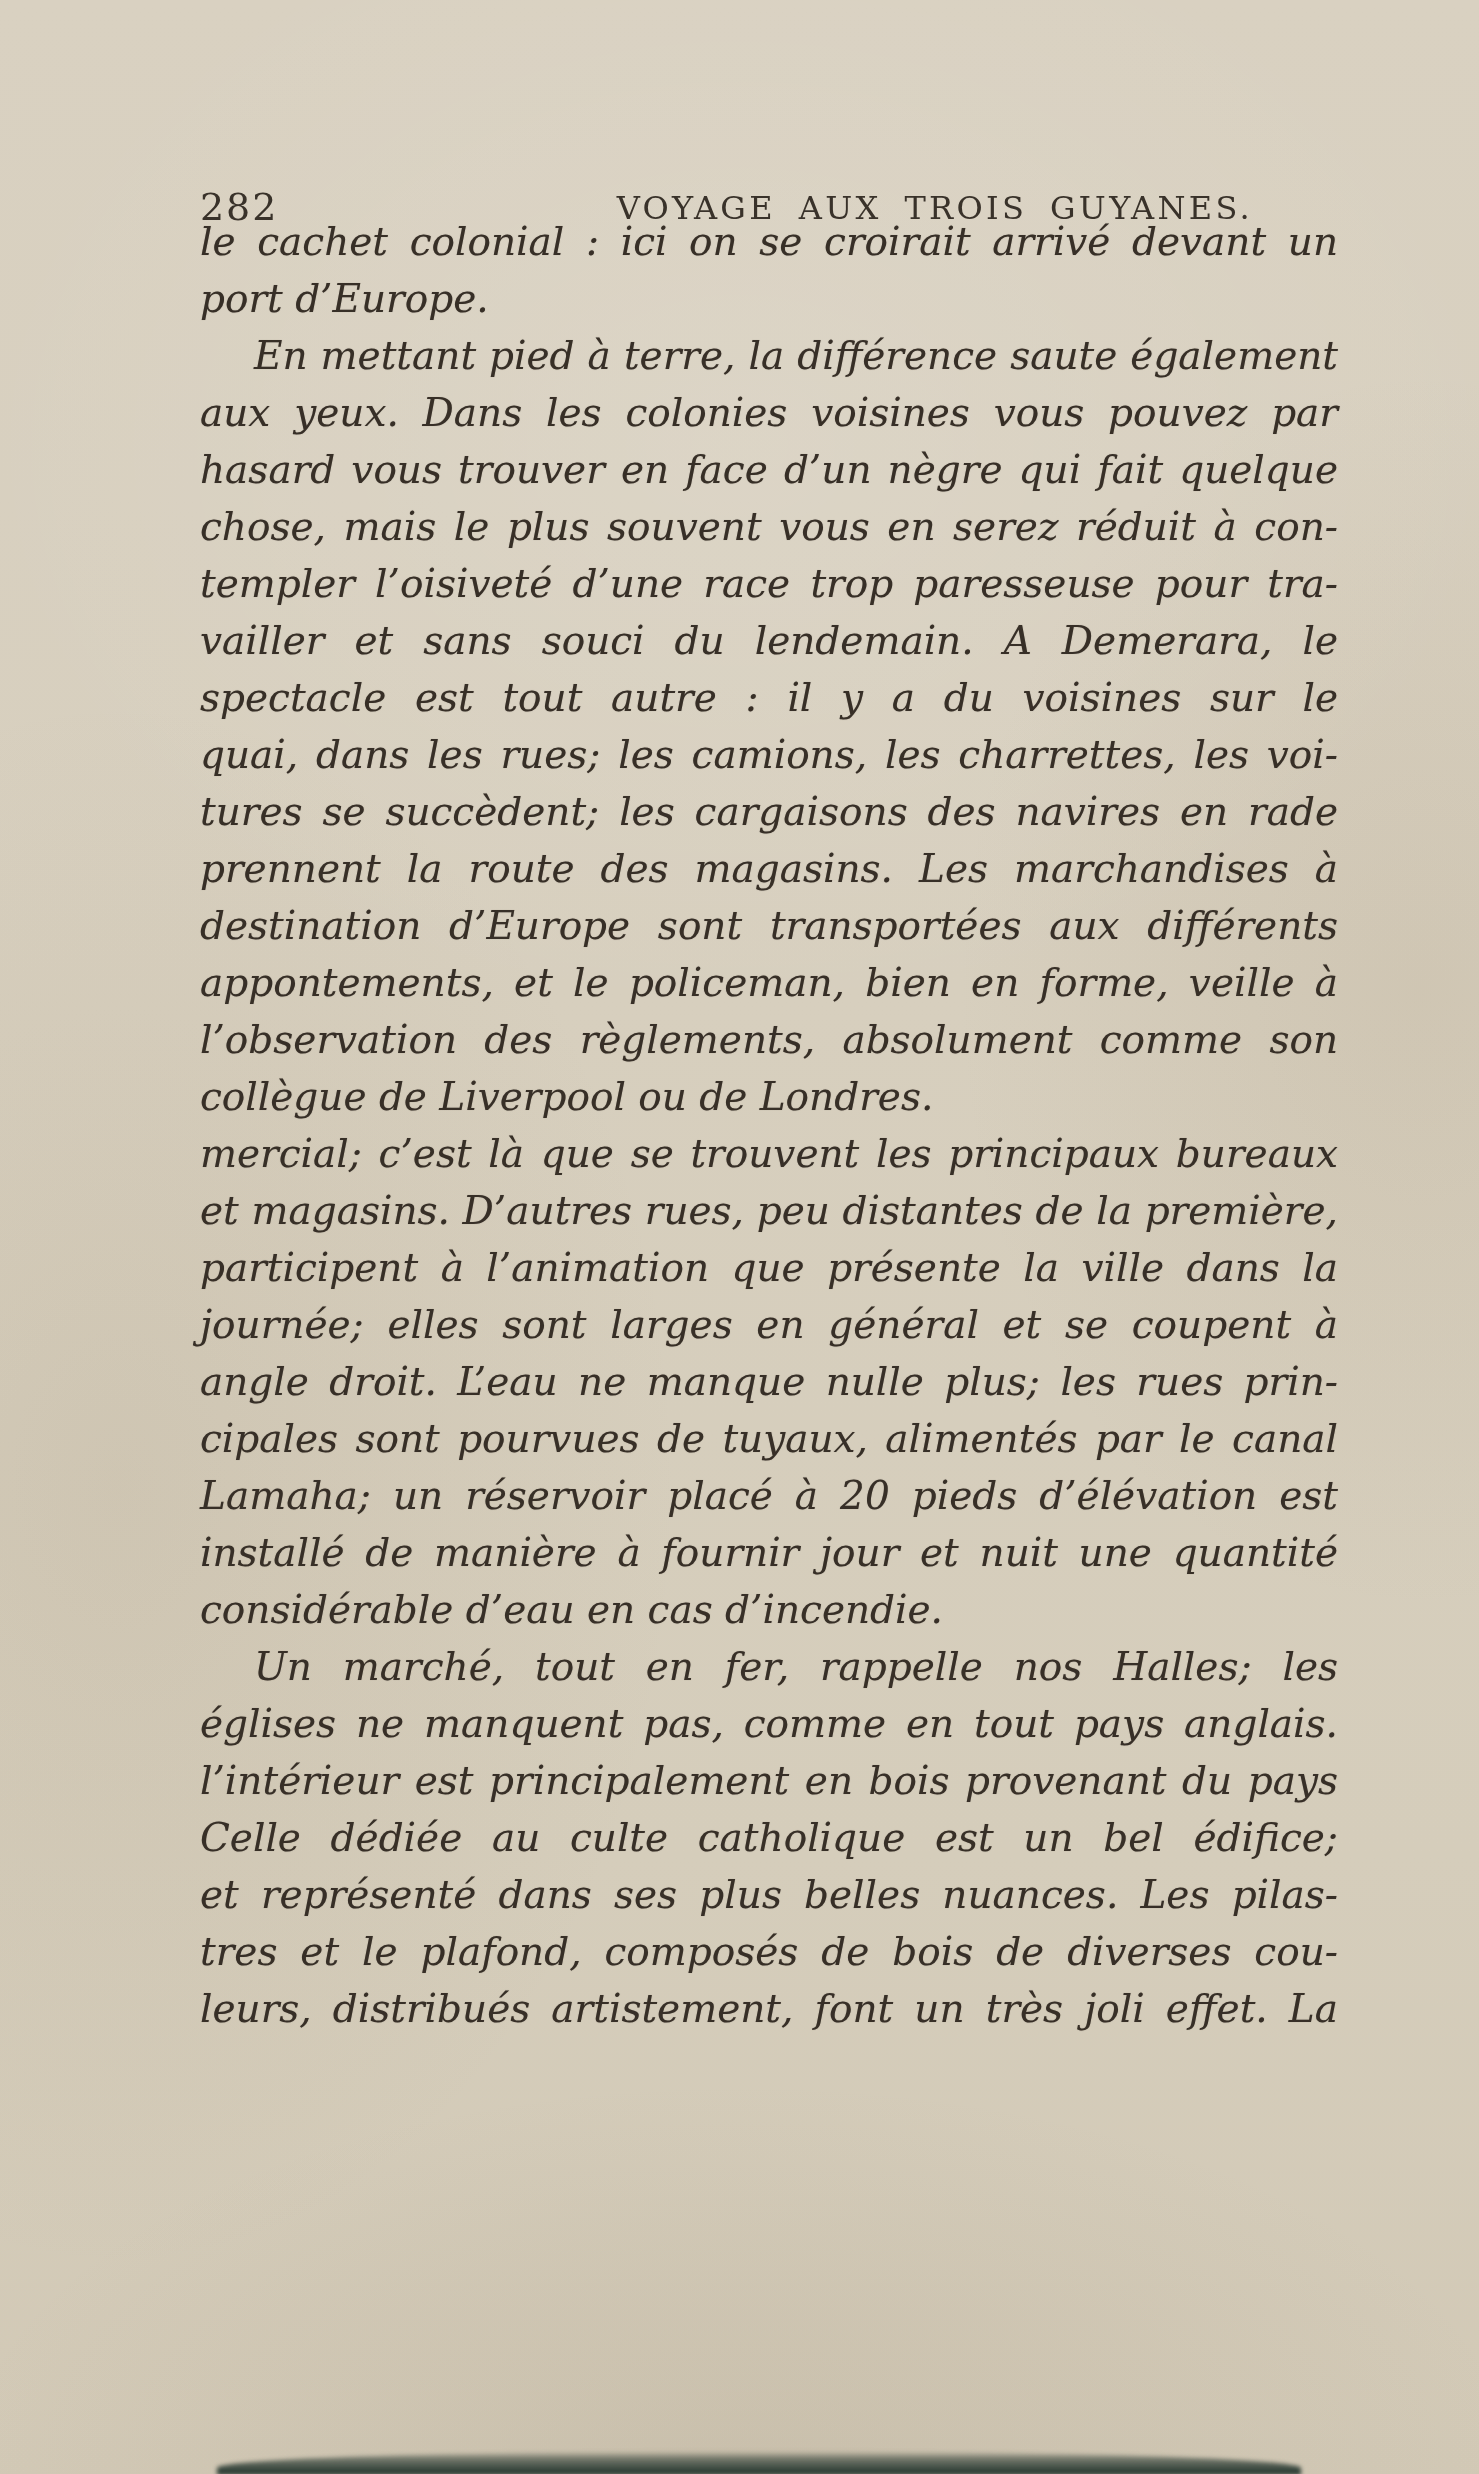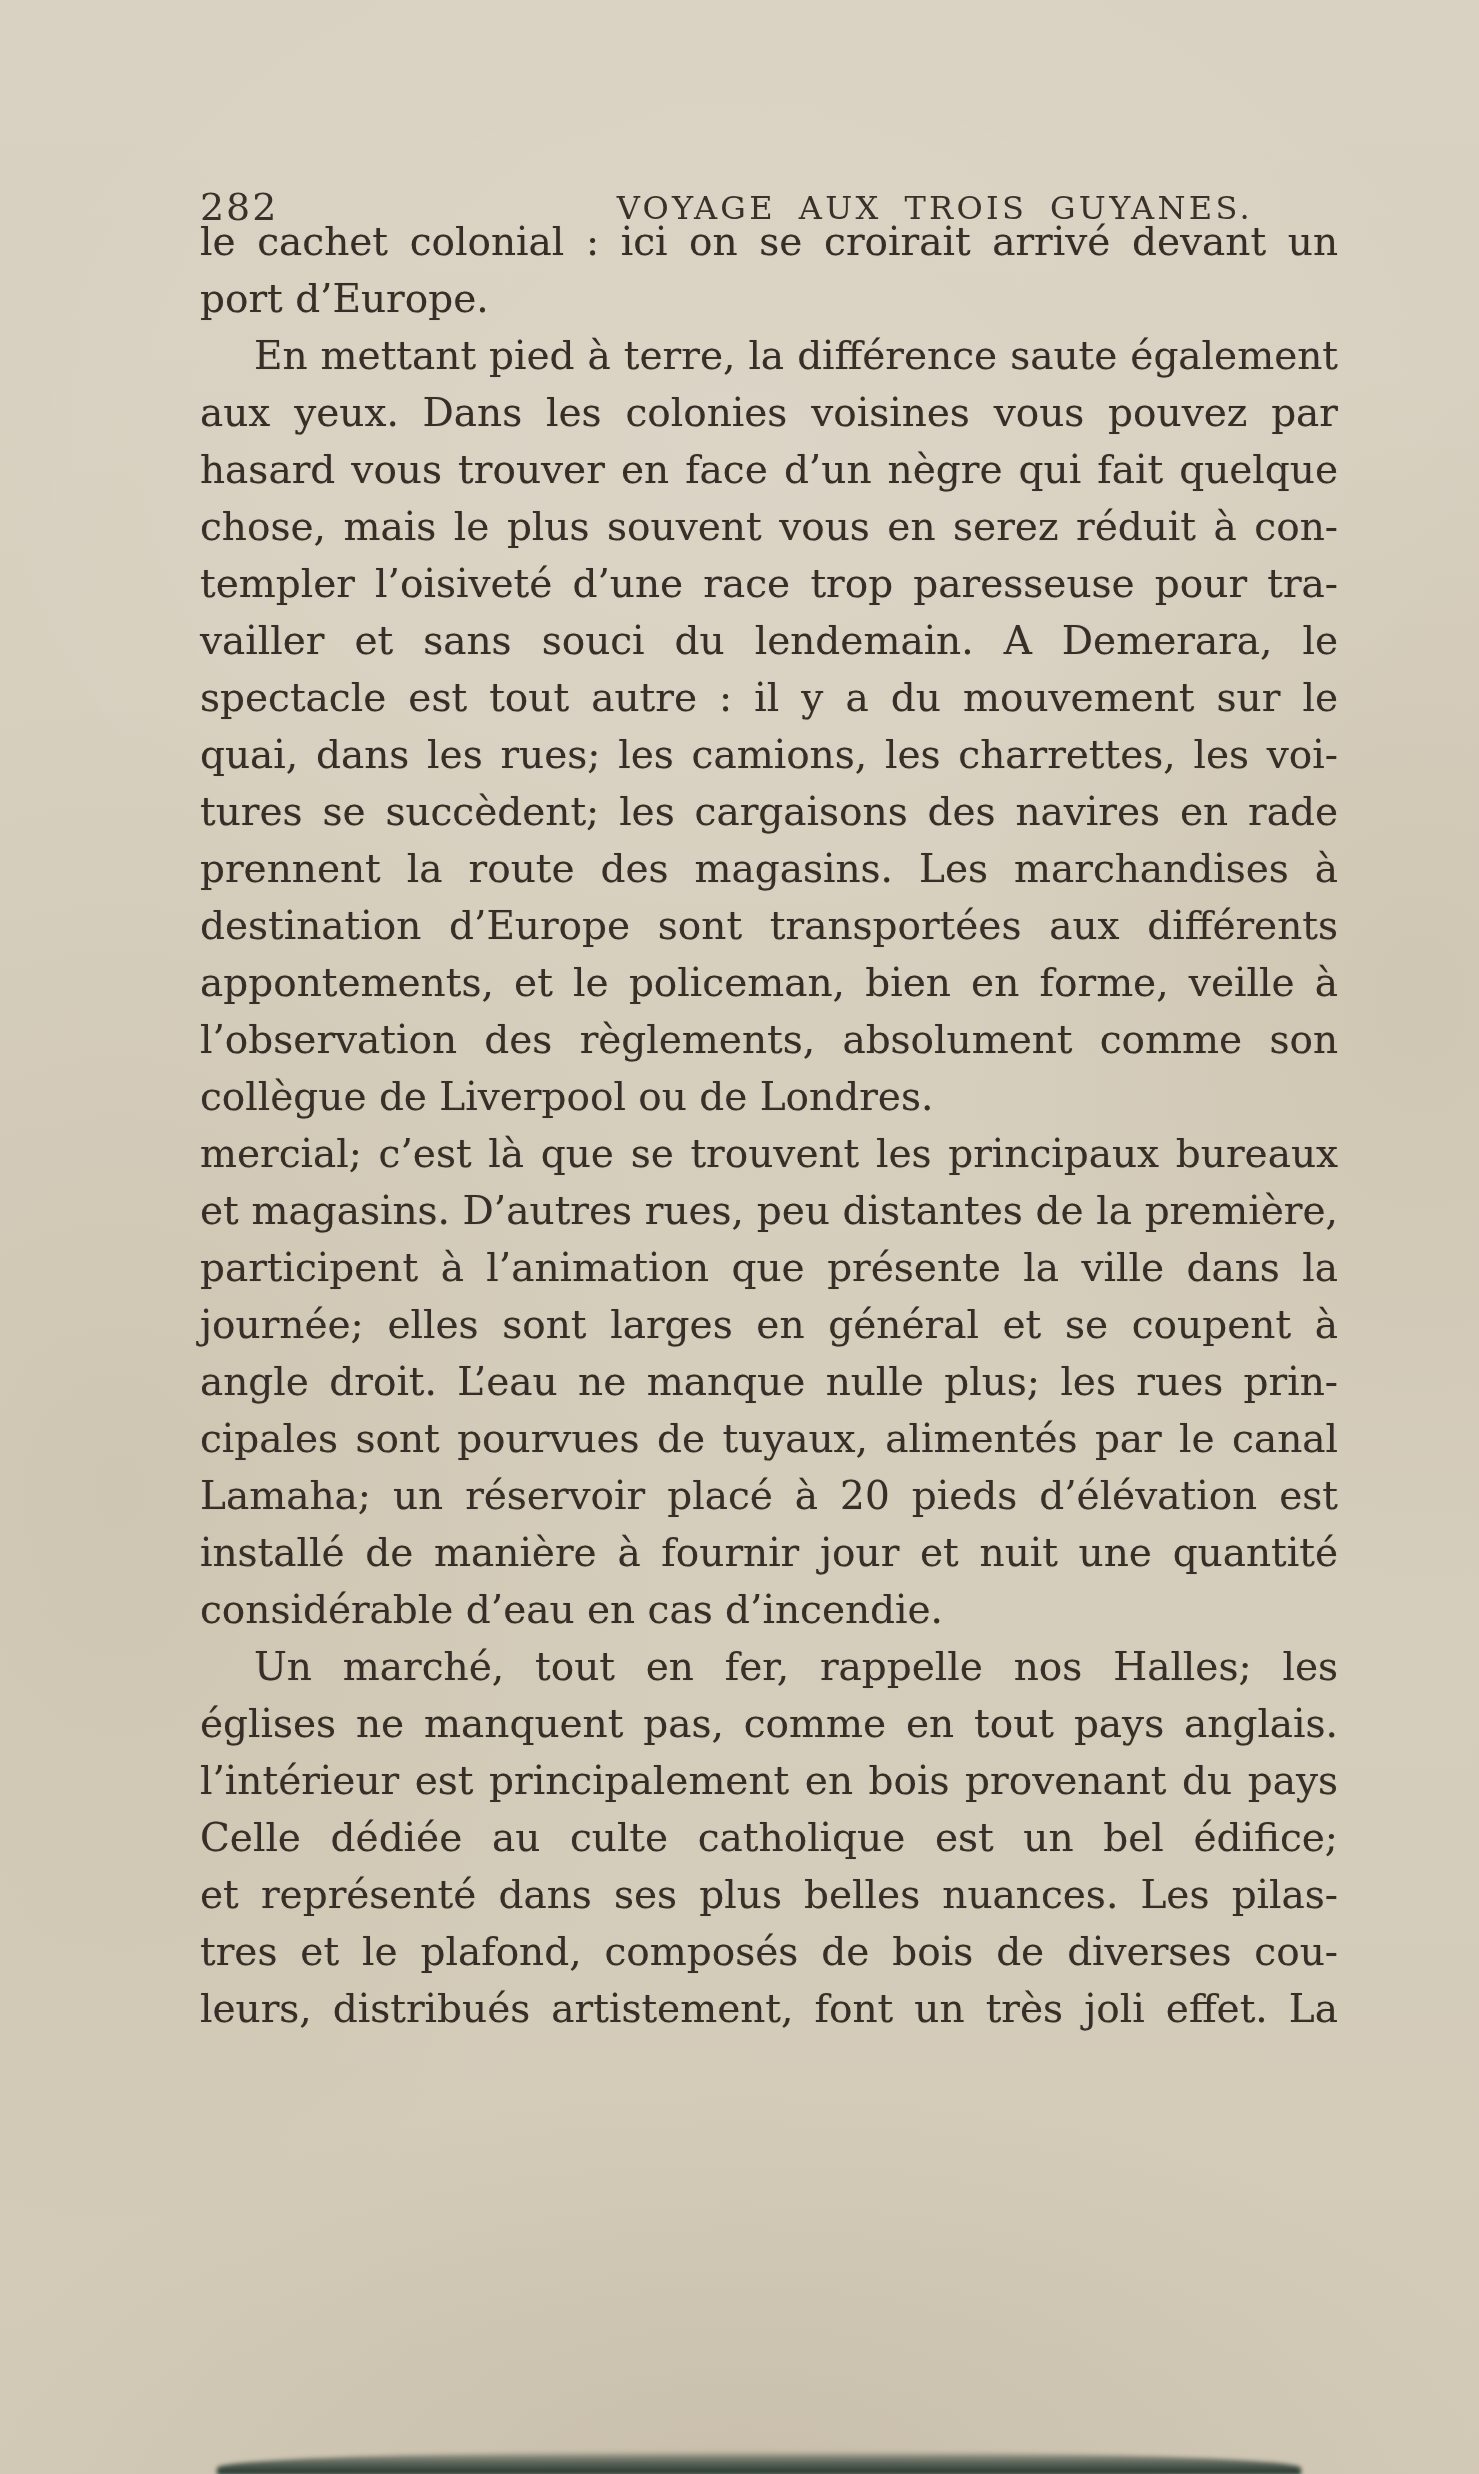--- a/index.html
+++ b/index.html
@@ -66,20 +66,21 @@
     top: 213px;
     width: 1138px;
     color: #372f27;
     font-size: 39px;
     line-height: 57px;
     text-shadow: 0 0 0.9px rgba(55,47,39,0.35);
   }
   .line {
     height: 57px;
     white-space: nowrap;
+    font-style: italic;
   }
   .line.just {
     white-space: normal;
     text-align: justify;
     text-align-last: justify;
   }
   .line.indent {
     text-indent: 54px;
   }
 </style>
@@ -95,21 +96,21 @@
 
 <div class="text-block">
     <div class="line just">le cachet colonial : ici on se croirait arrivé devant un</div>
     <div class="line">port d’Europe.</div>
     <div class="line indent just">En mettant pied à terre, la différence saute également</div>
     <div class="line just">aux yeux. Dans les colonies voisines vous pouvez par</div>
     <div class="line just">hasard vous trouver en face d’un nègre qui fait quelque</div>
     <div class="line just">chose, mais le plus souvent vous en serez réduit à con-</div>
     <div class="line just">templer l’oisiveté d’une race trop paresseuse pour tra-</div>
     <div class="line just">vailler et sans souci du lendemain. A Demerara, le</div>
-    <div class="line just">spectacle est tout autre : il y a du mouvement sur le</div>
+    <div class="line just">spectacle est tout autre : il y a du voisines sur le</div>
     <div class="line just">quai, dans les rues; les camions, les charrettes, les voi-</div>
     <div class="line just">tures se succèdent; les cargaisons des navires en rade</div>
     <div class="line just">prennent la route des magasins. Les marchandises à</div>
     <div class="line just">destination d’Europe sont transportées aux différents</div>
     <div class="line just">appontements, et le policeman, bien en forme, veille à</div>
     <div class="line just">l’observation des règlements, absolument comme son</div>
     <div class="line">collègue de Liverpool ou de Londres.</div>
     <div class="line just">mercial; c’est là que se trouvent les principaux bureaux</div>
     <div class="line just">et magasins. D’autres rues, peu distantes de la première,</div>
     <div class="line just">participent à l’animation que présente la ville dans la</div>

